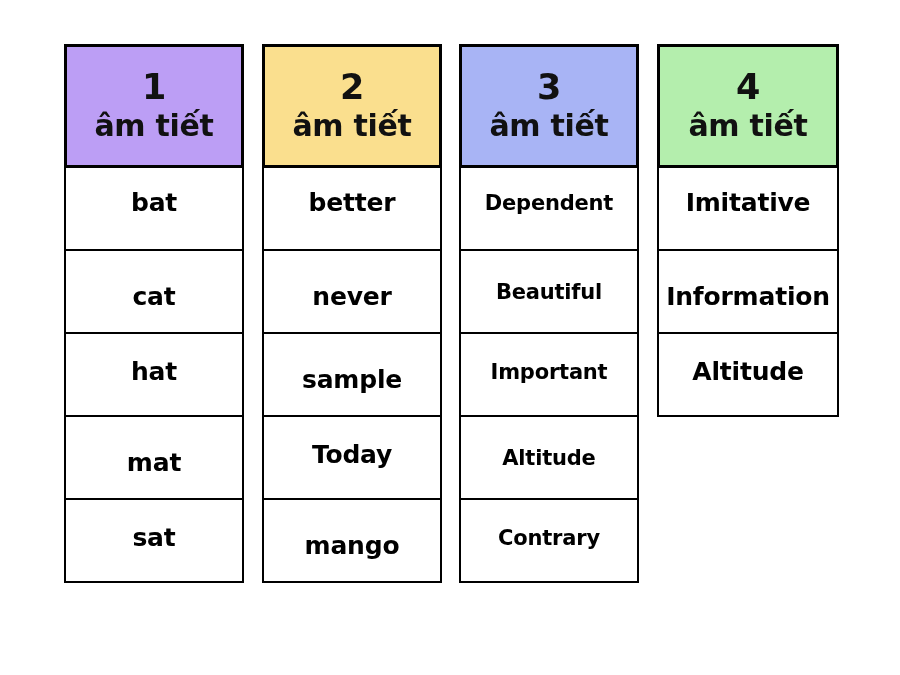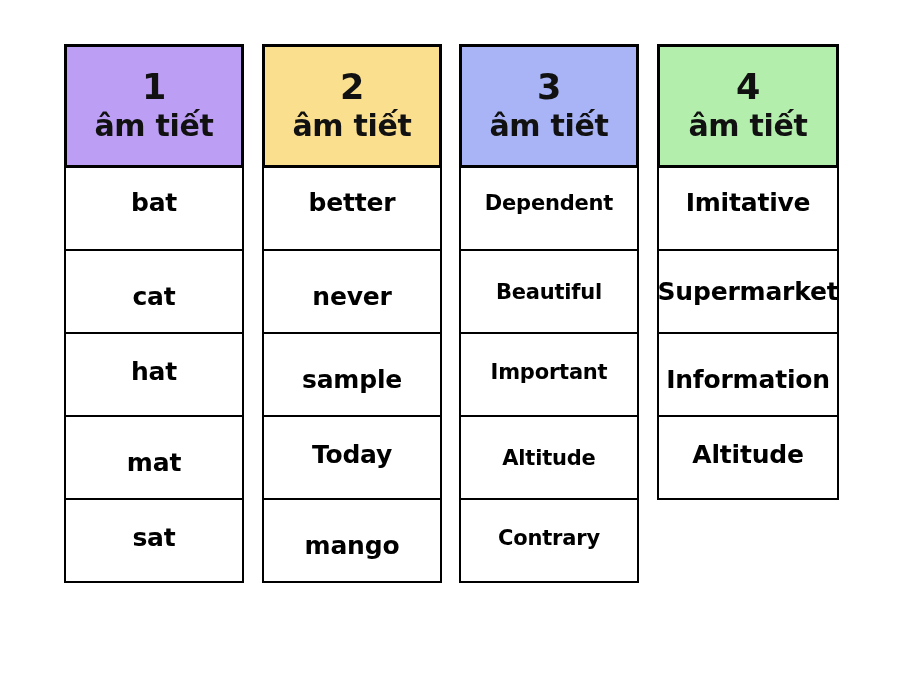--- a/index.html
+++ b/index.html
@@ -178,23 +178,20 @@
   <div class="column col-4">
     <div class="col-header" style="background: rgb(180, 238, 173);">
       <div class="hdr-number">4</div>
       <div class="hdr-label">âm tiết</div>
     </div>
     <div class="cells">
       <div class="cell">
         <span class="cell-text nudge-up-6">Imitative</span>
       </div>
       <div class="cell">
-        <span class="cell-text nudge-0">Supermarket</span>
-      </div>
-      <div class="cell">
         <span class="cell-text nudge-down-3">Information</span>
       </div>
       <div class="cell">
         <span class="cell-text nudge-up-3">Altitude</span>
       </div>
     </div>
   </div>
 
 </div>
 

